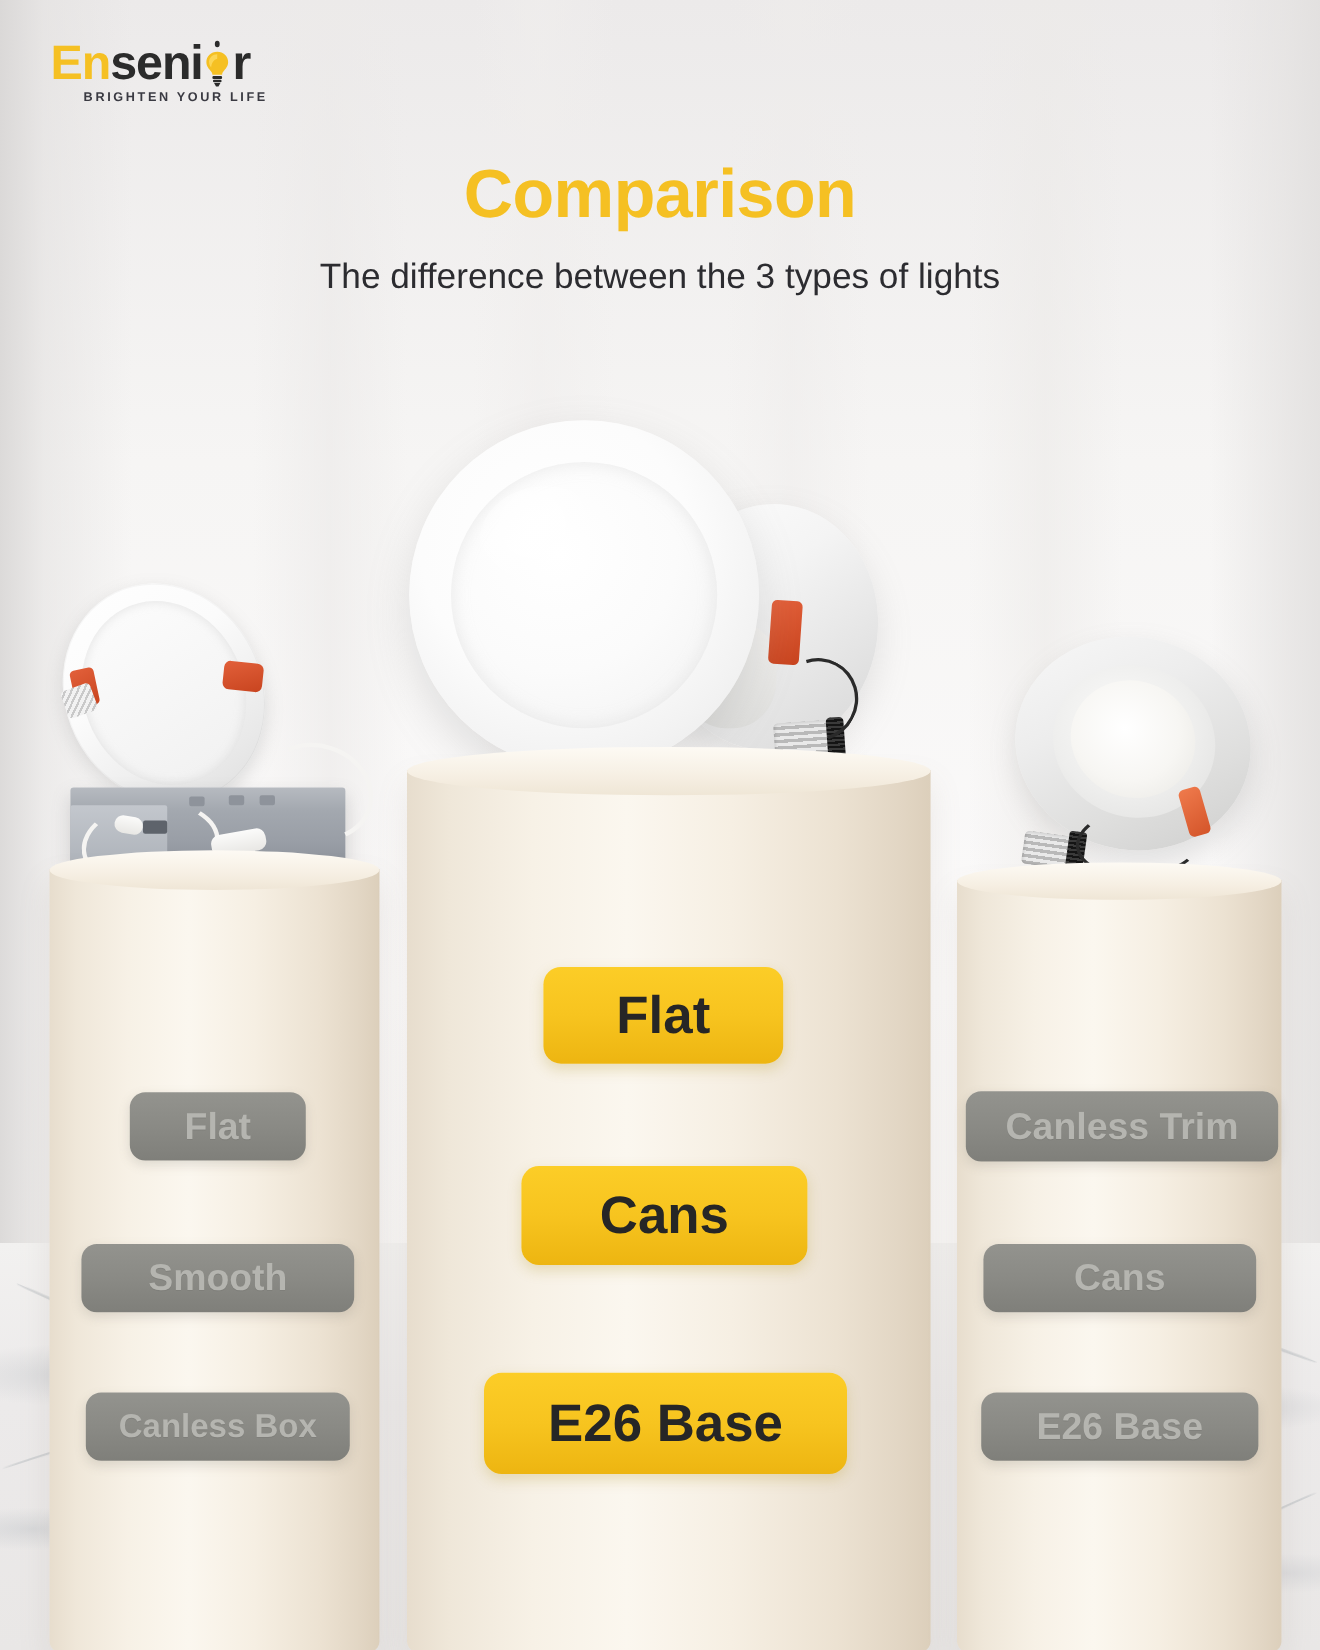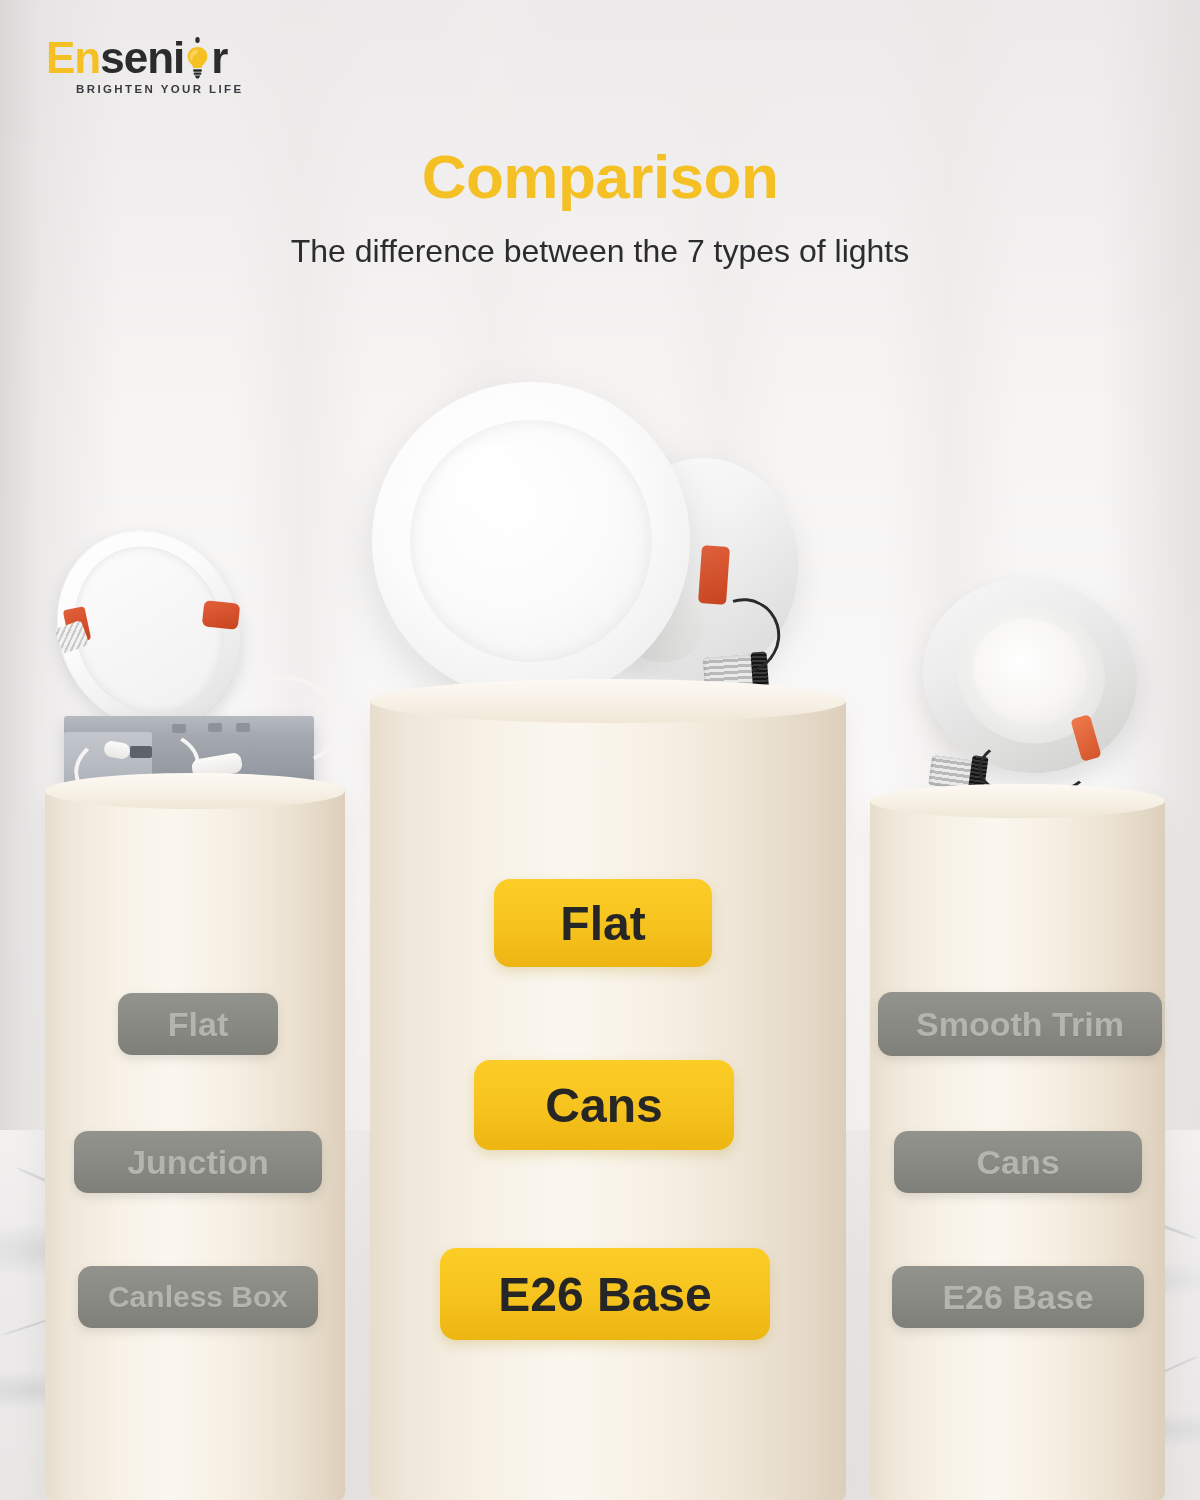--- a/index.html
+++ b/index.html
@@ -157,21 +157,21 @@
               <rect x="9.1" y="33.2" width="8.8" height="2.6" rx="1" fill="#2b2b2b"></rect>
               <rect x="9.6" y="36.4" width="7.8" height="2.4" rx="1" fill="#2b2b2b"></rect>
               <path d="M10.6 39.4 L16.4 39.4 L14.6 42.6 L12.4 42.6 Z" fill="#2b2b2b"></path>
             </svg>
          </span><span class="logo-r">r</span>
     </div>
     <div class="logo-tag">BRIGHTEN YOUR LIFE</div>
   </div>
 
   <div class="title">Comparison</div>
-  <div class="subtitle">The difference between the 7 types of lights</div>
+  <div class="subtitle">The difference between the 3 types of lights</div>
 
   <div class="prod" style="left:40px;top:520px;width:320px;height:300px;">
 
     <div class="disk slim-panel" style="left:18px;top:10px;width:182px;height:200px;transform:rotate(-6deg) skewY(5deg);"></div>
     <div class="disk slim-inner" style="left:35px;top:26px;width:148px;height:168px;transform:rotate(-6deg) skewY(5deg);
                 box-shadow:inset 0 0 10px rgba(190,190,190,.4);"></div>
 
     <div class="clip" style="left:26px;top:88px;width:22px;height:34px;transform:rotate(-12deg);"></div>
     <div class="clip" style="left:163px;top:82px;width:36px;height:26px;transform:rotate(6deg);border-radius:6px;"></div>
 
@@ -240,38 +240,38 @@
 
   <div class="ped" style="left:870px;top:800px;width:295px;height:702px;">
     <div class="ped-body"></div>
     <div class="ped-top" style="top:-16px;height:34px;"></div>
   </div>
 
   <div class="pill pill-gray" style="left:118px;top:993px;width:160px;height:62px;font-size:34px;">
     <span>Flat</span>
   </div>
   <div class="pill pill-gray" style="left:74px;top:1131px;width:248px;height:62px;font-size:34px;">
-    <span>Junction</span>
+    <span>Smooth</span>
   </div>
   <div class="pill pill-gray" style="left:78px;top:1266px;width:240px;height:62px;font-size:30px;">
     <span>Canless Box</span>
   </div>
 
   <div class="pill pill-yellow" style="left:494px;top:879px;width:218px;height:88px;font-size:48px;border-radius:16px;">
     <span>Flat</span>
   </div>
   <div class="pill pill-yellow" style="left:474px;top:1060px;width:260px;height:90px;font-size:48px;border-radius:16px;">
     <span>Cans</span>
   </div>
   <div class="pill pill-yellow" style="left:440px;top:1248px;width:330px;height:92px;font-size:48px;border-radius:16px;">
     <span>E26 Base</span>
   </div>
 
   <div class="pill pill-gray" style="left:878px;top:992px;width:284px;height:64px;font-size:34px;">
-    <span>Smooth Trim</span>
+    <span>Canless Trim</span>
   </div>
   <div class="pill pill-gray" style="left:894px;top:1131px;width:248px;height:62px;font-size:34px;">
     <span>Cans</span>
   </div>
   <div class="pill pill-gray" style="left:892px;top:1266px;width:252px;height:62px;font-size:34px;">
     <span>E26 Base</span>
   </div>
 
 </div>
 

